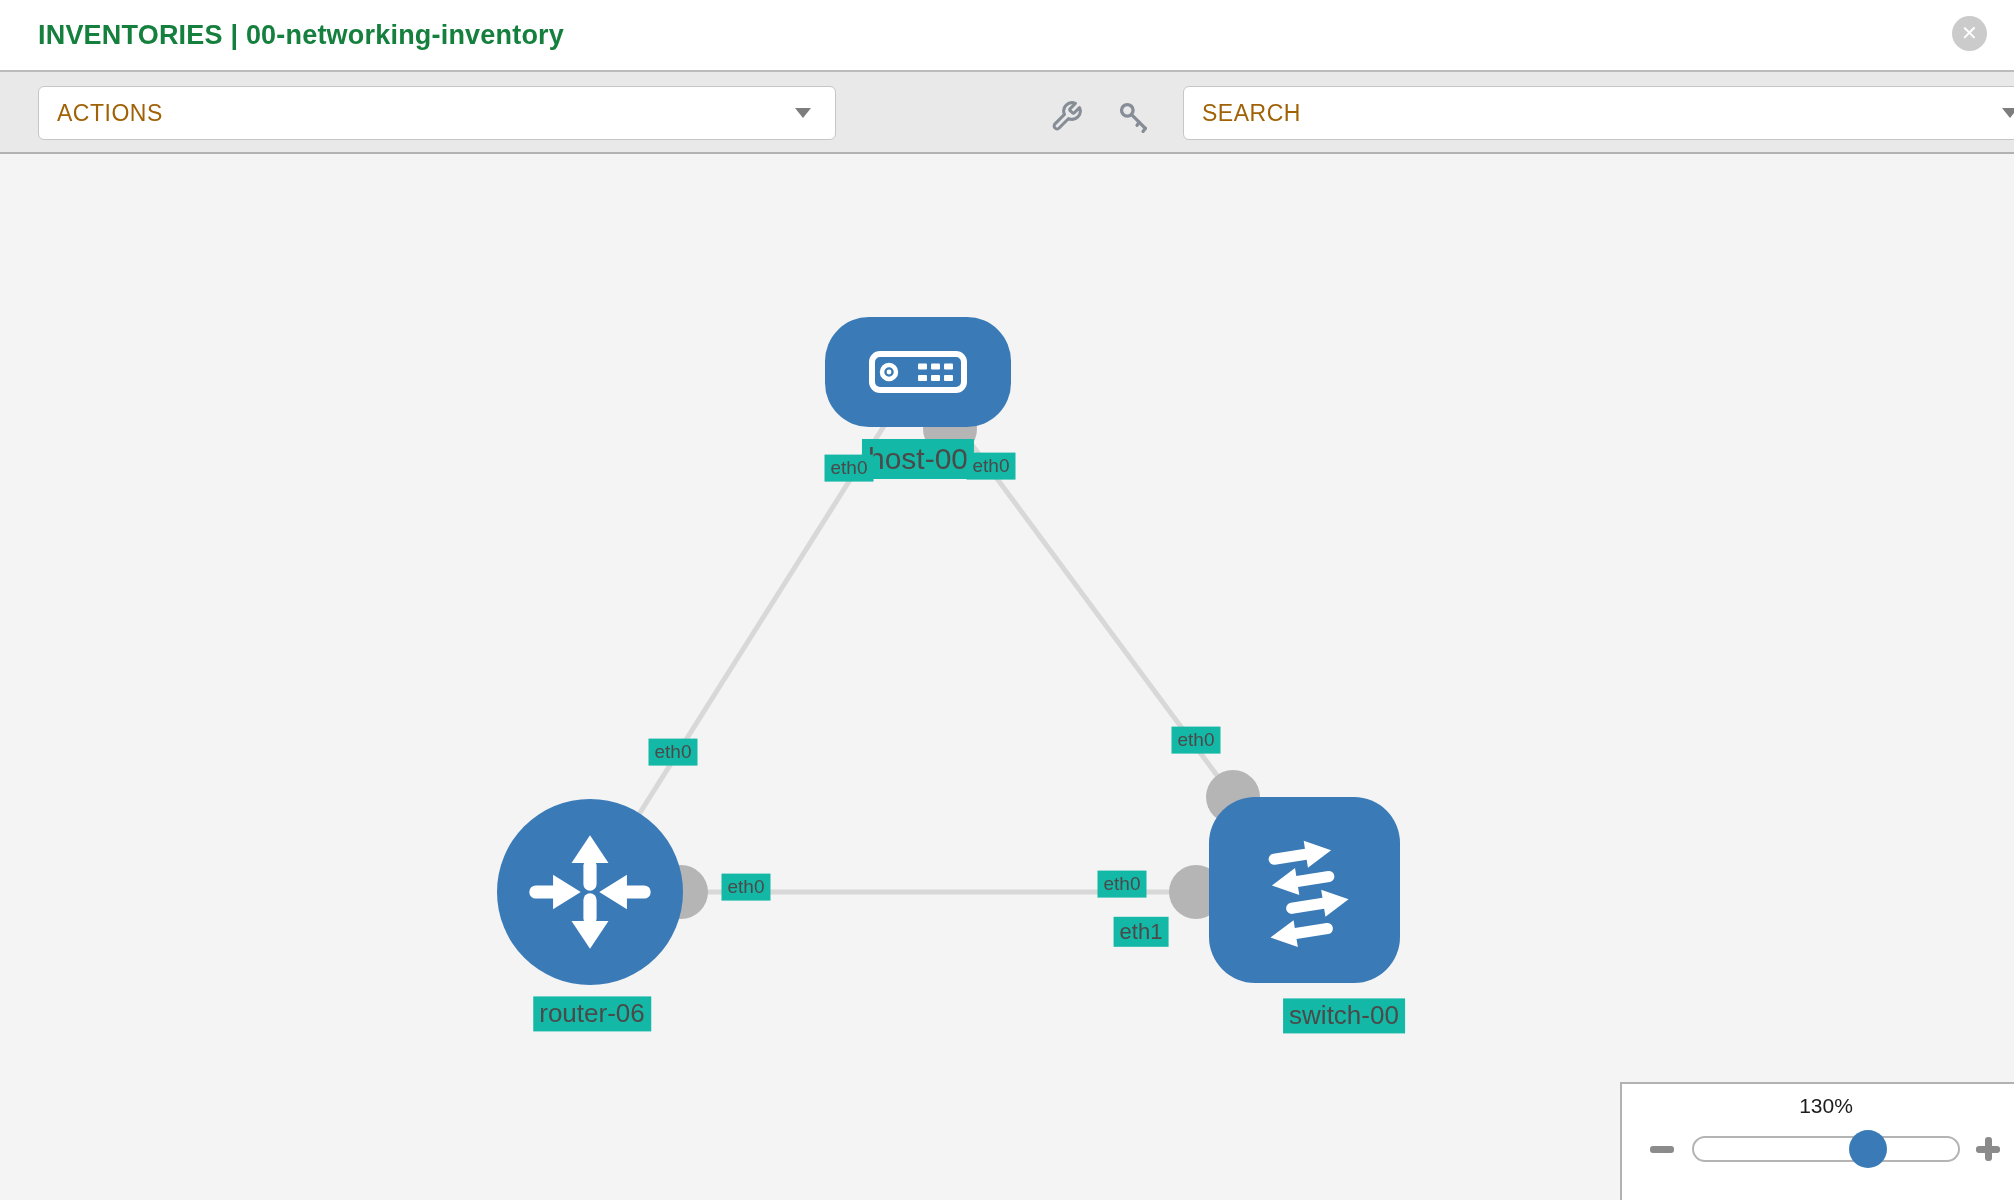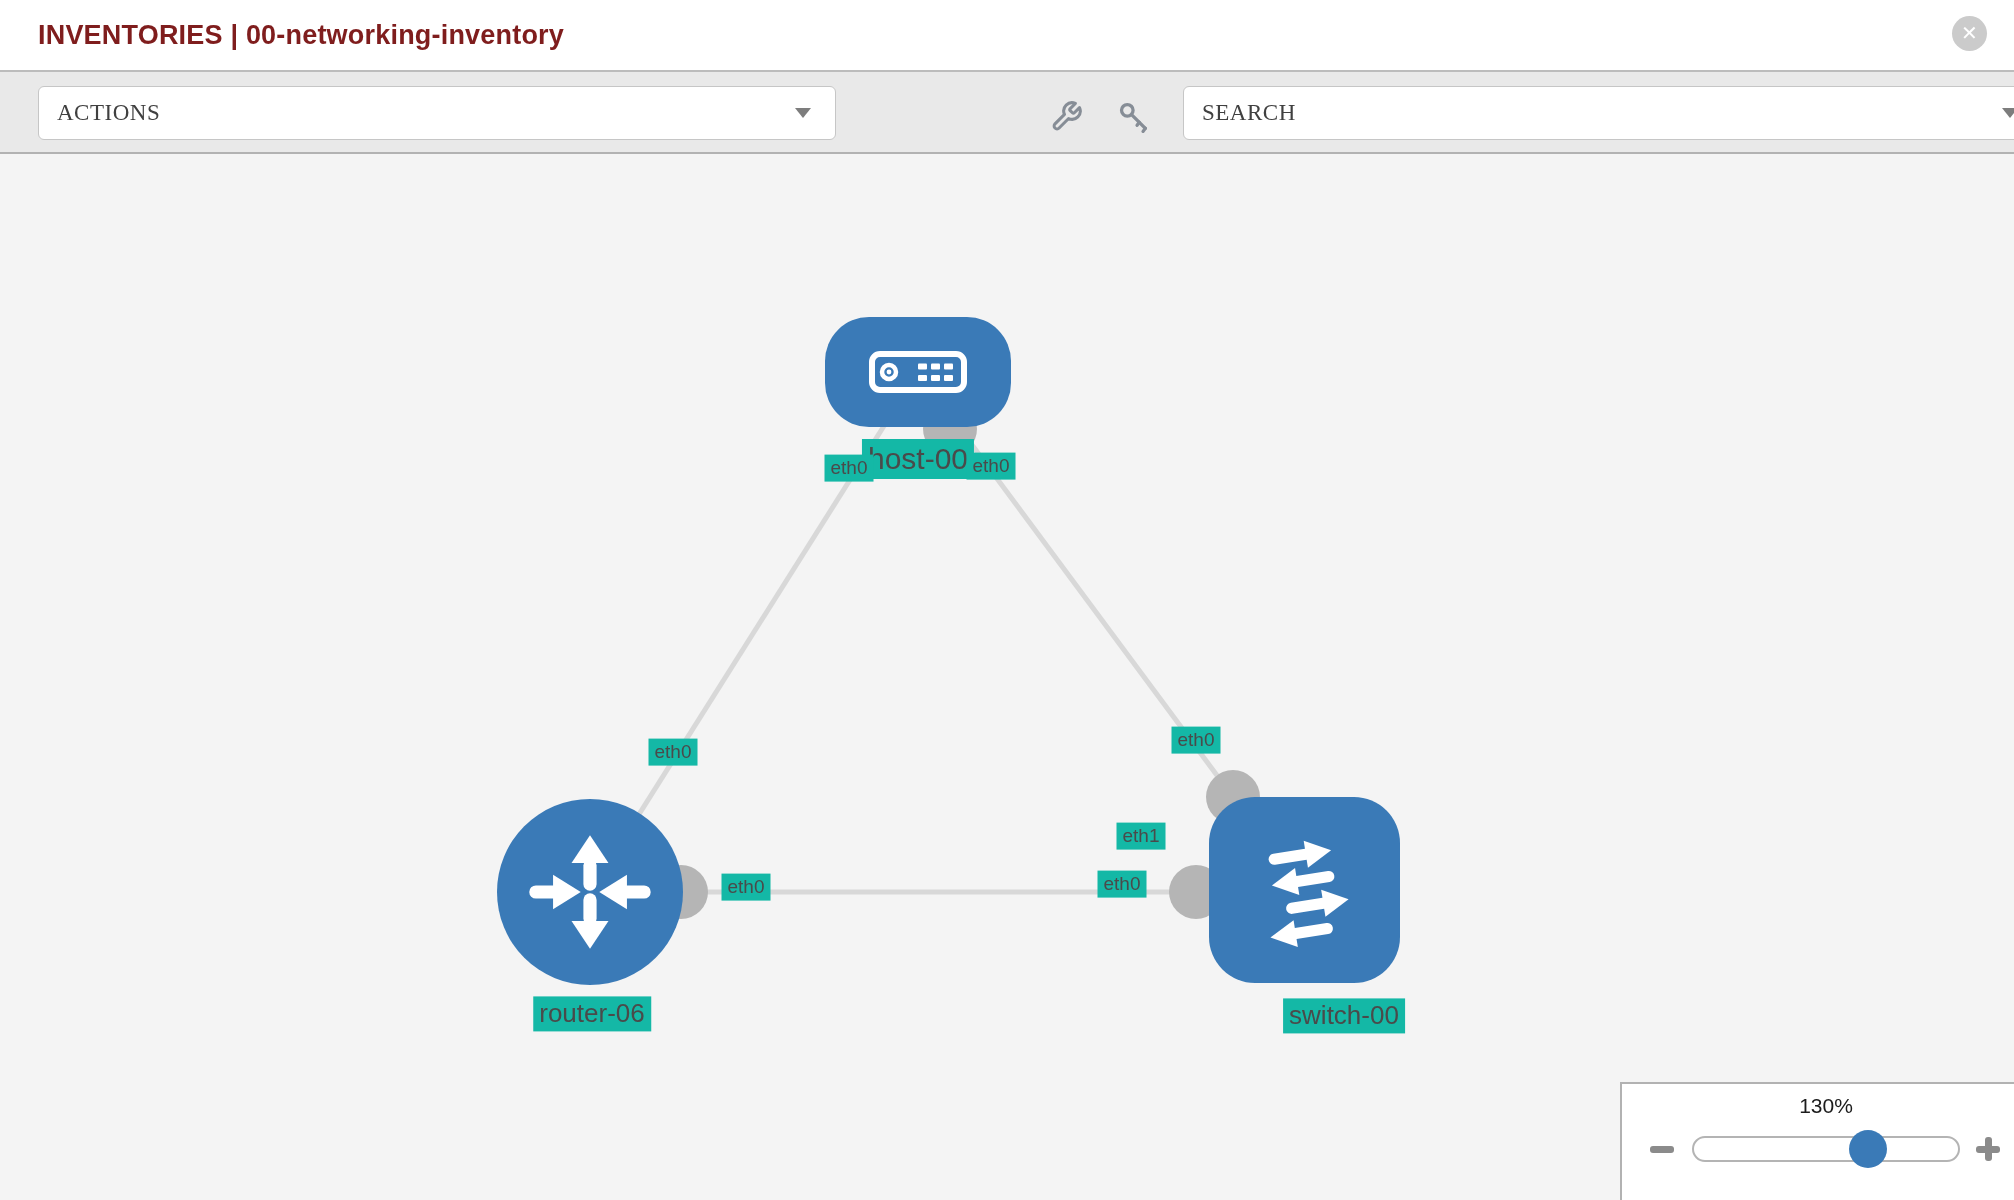--- a/index.html
+++ b/index.html
@@ -28,39 +28,39 @@
     white-space:nowrap;line-height:1.2;
   }
 
   
   .hdr{
     position:absolute;top:0;left:0;right:0;height:70px;background:#fff;
     border-bottom:2px solid #bcbcbc;z-index:5;
   }
   .hdr h1{
     margin:0;padding-left:38px;line-height:70px;font-size:27px;
-    font-weight:bold;color:#7f1d1d;letter-spacing:.2px;
+    font-weight:bold;color:#15803d;letter-spacing:.2px;
   }
   .close-btn{
     position:absolute;right:27px;top:16px;width:35px;height:35px;
     border:none;border-radius:50%;background:#cbcbcb;color:#fff;
     font-size:20px;font-weight:bold;line-height:35px;text-align:center;
     padding:0;cursor:pointer;font-family:inherit;
   }
 
   
   .toolbar{
     position:absolute;top:72px;left:0;right:0;height:80px;background:#e9e9e9;
     border-bottom:2px solid #b2b2b2;z-index:5;
   }
   .select{
     position:absolute;top:14px;height:54px;box-sizing:border-box;
     background:#fff;border:1px solid #c6c6c6;border-radius:6px;
-    display:flex;align-items:center;font-size:23px;color:#404040;
-    padding-left:18px;cursor:pointer;letter-spacing:.5px;font-family:Liberation Serif, serif;
+    display:flex;align-items:center;font-size:23px;color:#a16207;
+    padding-left:18px;cursor:pointer;letter-spacing:.5px;
   }
   .select.actions{left:38px;width:798px;}
   .select.search{left:1183px;width:860px;}
   .caret{
     position:absolute;right:24px;top:50%;margin-top:-5px;width:0;height:0;
     border-left:8px solid transparent;border-right:8px solid transparent;
     border-top:10px solid #7d7d7d;
   }
   .tool-btn{
     position:absolute;top:22px;width:44px;height:44px;border:none;background:none;
@@ -169,21 +169,21 @@
     <div id="labels">
         <div class="flabel" style="left: 918px; top: 459px; font-size: 30px;">host-00</div>
         <div class="flabel" style="left: 592px; top: 1014px; font-size: 26px;">router-06</div>
         <div class="flabel" style="left: 1344px; top: 1016px; font-size: 26px;">switch-00</div>
         <div class="flabel" style="left: 849px; top: 468px; font-size: 19px;">eth0</div>
         <div class="flabel" style="left: 991px; top: 466px; font-size: 19px;">eth0</div>
         <div class="flabel" style="left: 673px; top: 752px; font-size: 19px;">eth0</div>
         <div class="flabel" style="left: 1196px; top: 740px; font-size: 19px;">eth0</div>
         <div class="flabel" style="left: 746px; top: 887px; font-size: 19px;">eth0</div>
         <div class="flabel" style="left: 1122px; top: 884px; font-size: 19px;">eth0</div>
-        <div class="flabel" style="left: 1141px; top: 836px; font-size: 19px;">eth1</div>
+        <div class="flabel" style="left: 1141px; top: 932px; font-size: 22px;">eth1</div>
       </div>
 
     <div class="zoom-panel">
       <div class="zoom-pct">130%</div>
       <button class="zoom-minus">
         <span class="hbar"></span>
       </button>
       <div class="zoom-track">
         <div class="zoom-thumb"></div>
       </div>

